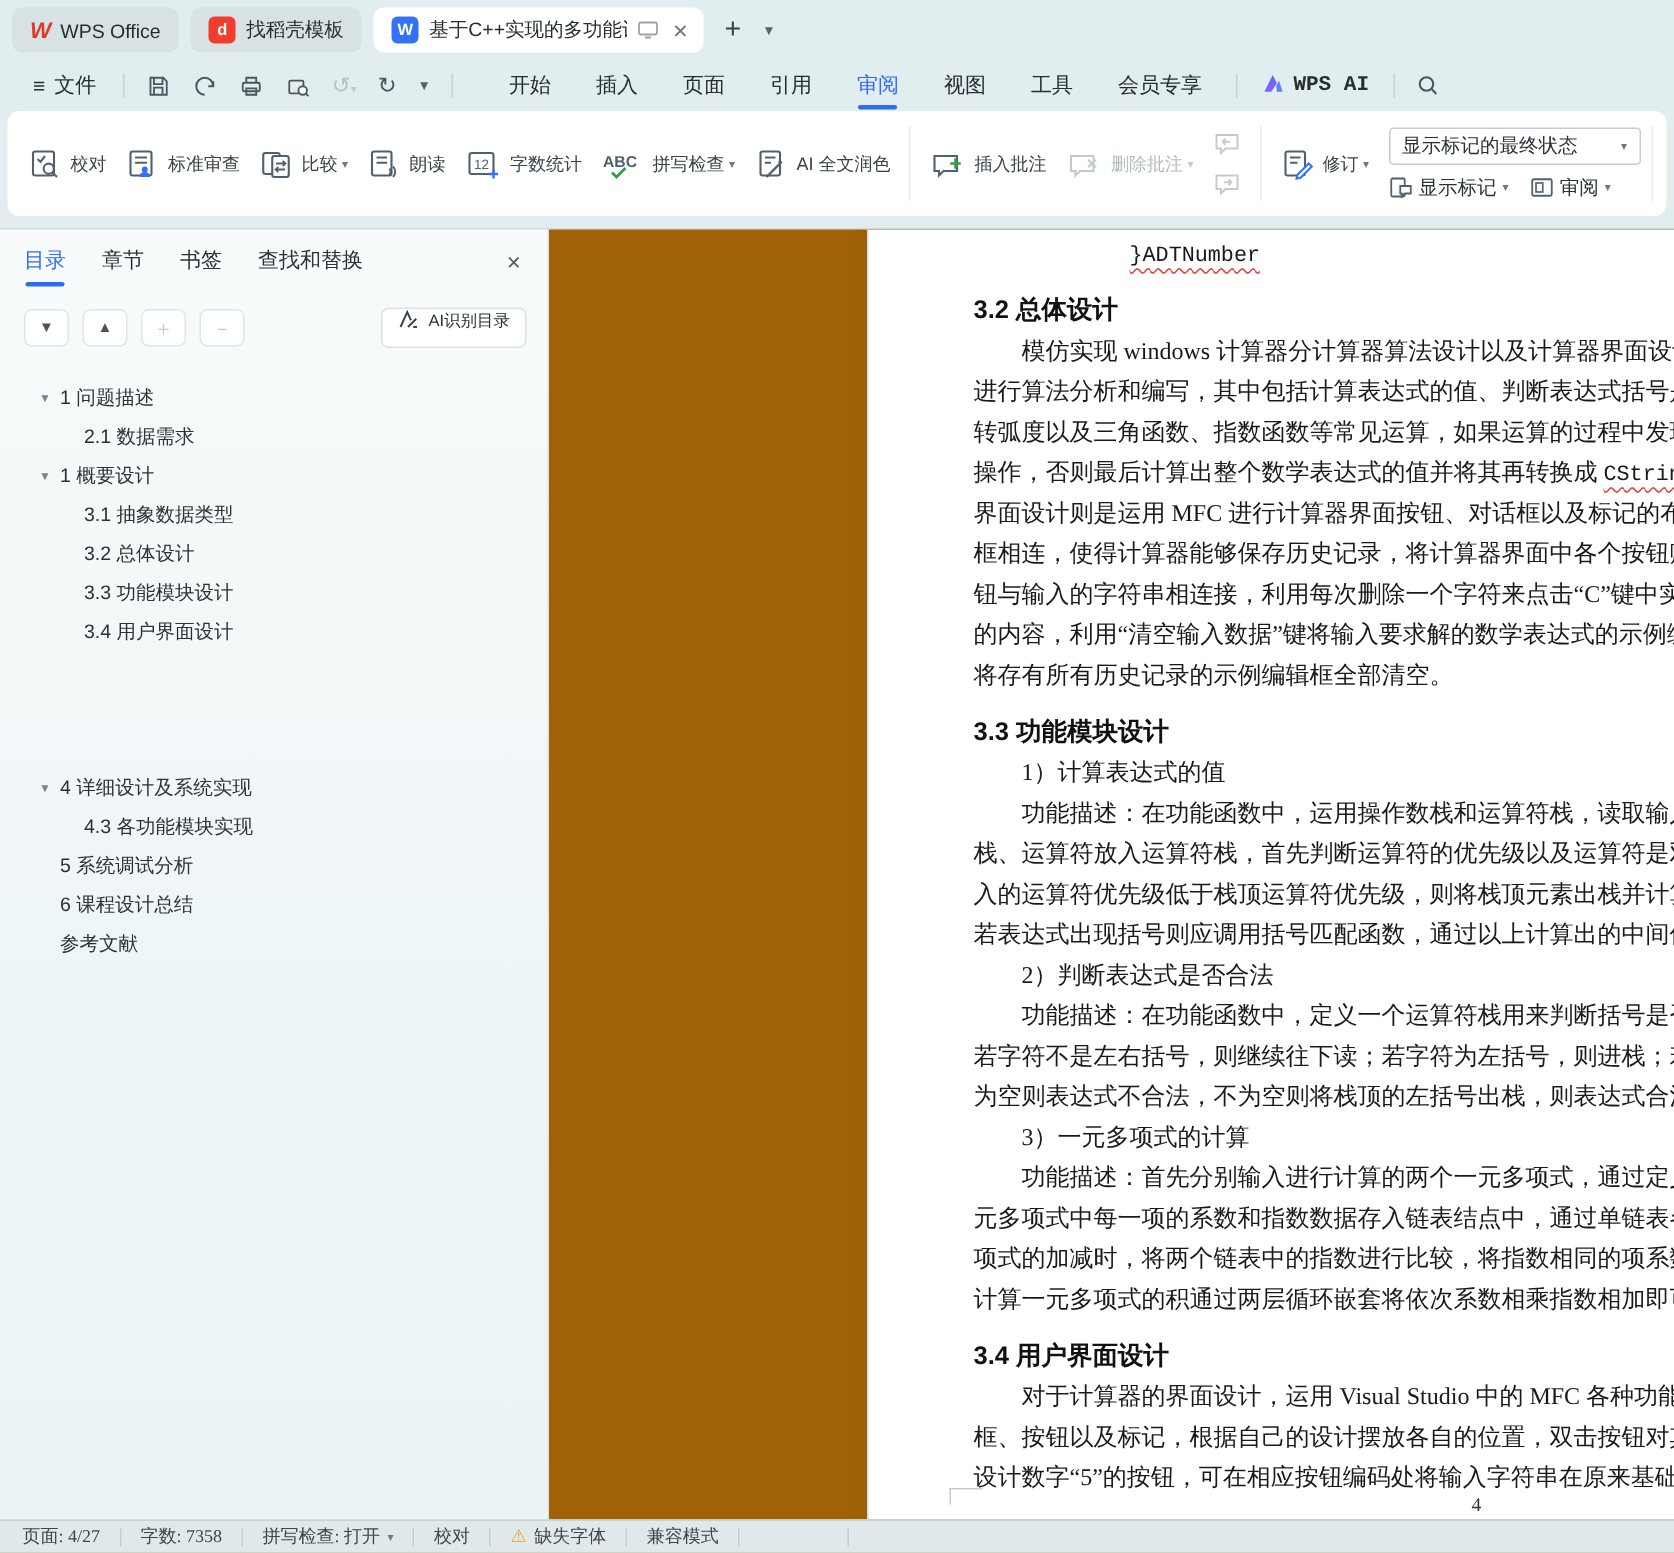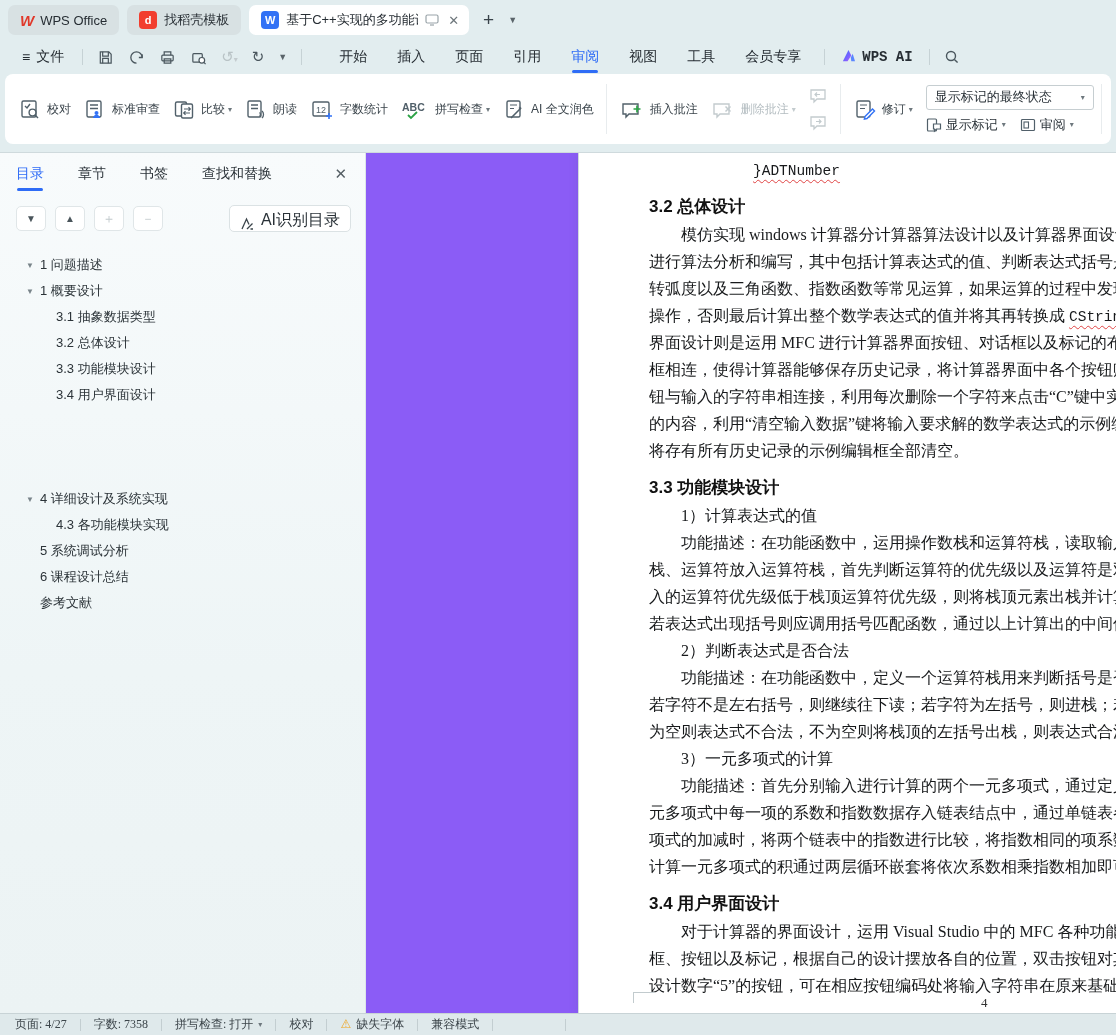--- a/index.html
+++ b/index.html
@@ -53,37 +53,37 @@
   .smallrow { display:flex; align-items:center; gap:14px; }
   .smallbtn { display:flex; align-items:center; gap:4px; font-size:13px; color:#2a3238; }
   .conv { display:flex; flex-direction:column; gap:5px; font-size:13px; color:#39434a; margin-left:8px; white-space:nowrap; }
   .conv .row { display:flex; align-items:center; gap:3px; }
 
   
   .content { position:absolute; top:152px; left:0; right:0; bottom:22px; border-top:1px solid #cfdadd; }
 
   
   .sidebar { position:absolute; left:0; top:0; bottom:0; width:366px; background:linear-gradient(180deg,#f8fbfc 0%,#eef5f6 60%,#ecf3f4 100%); border-right:1px solid #dde6e8; }
-  .side-tabs { display:flex; align-items:center; height:42px; padding:0 16px; gap:34px; font-size:14px; color:#2a3238; position:relative; }
+  .side-tabs { display:flex; align-items:center; height:42px; padding:0 16px; gap:24px; font-size:14px; color:#2a3238; position:relative;font-family:Liberation Mono, monospace; }
   .side-tab { position:relative; height:42px; display:flex; align-items:center; }
   .side-tab.active { color:#2f6cf6; }
   .side-tab.active::after { content:""; position:absolute; bottom:4px; left:50%; transform:translateX(-50%); width:26px; height:3px; border-radius:2px; background:#2f6cf6; }
   .side-close { position:absolute; right:18px; color:#545e64; font-size:15px; }
   .side-toolbar { display:flex; align-items:center; padding:10px 14px 8px 16px; gap:9px; }
   .sbtn { width:30px; height:25px; background:#fff; border:1px solid #e0e6e8; border-radius:5px; display:flex; align-items:center; justify-content:center; color:#4a555b; font-size:10px; }
   .sbtn.disabled { color:#c3cbce; font-size:13px; }
-  .ai-btn { margin-left:auto; height:27px; border:1px solid #dbe2e4; background:#fff; border-radius:5px; display:flex; align-items:flex-end; gap:6px; padding:0 10px; font-size:16px; color:#2a3238; }
+  .ai-btn { margin-left:auto; height:27px; border:1px solid #dbe2e4; background:#fff; border-radius:5px; display:flex; align-items:flex-start; gap:6px; padding:0 10px; font-size:11px; color:#2a3238; }
   .toc { padding:12px 8px 0 26px; font-size:13px; color:#2b3338; }
   .toc-row { height:26px; display:flex; align-items:center; }
   .toc-row .tg { width:14px; font-size:8px; color:#79848a; flex:none; }
   .toc-row.lv1 { margin-left:16px; }
   .toc-gap { height:78px; }
 
   
-  .viewport { position:absolute; left:366px; right:0; top:0; bottom:0; background:#8b5cf6; overflow:hidden; }
+  .viewport { position:absolute; left:366px; right:0; top:0; bottom:0; background:#a16207; overflow:hidden; }
   .page { position:absolute; left:212px; top:0; width:560px; height:100%; background:#ffffff; border-left:1px solid #d2dbdd; box-shadow:-2px 0 8px rgba(70,90,95,0.10); }
   .doc { padding:6px 0 0 70px; font-family:"Liberation Serif",serif; font-size:16px; color:#17191b; }
   .line { height:27px; line-height:27px; white-space:nowrap; }
   .line.indent { padding-left:32px; }
   .line.sub { padding-left:32px; }
   .h2 { font-family:"Liberation Sans",sans-serif; font-size:17px; font-weight:bold; height:24px; line-height:24px; margin:12px 0 2px; white-space:nowrap; color:#111; }
   .codeline { font-family:"Liberation Mono",monospace; font-size:14.5px; height:24px; line-height:24px; padding-left:104px; white-space:nowrap; }
   .wavy { text-decoration:underline; text-decoration-style:wavy; text-decoration-color:#e04545; text-decoration-thickness:1px; text-underline-offset:4px; }
   .mono { font-family:"Liberation Mono",monospace; font-size:14.5px; }
   .cornermark { position:absolute; left:54px; bottom:10px; width:22px; height:11px; border-top:1px solid #c2cbce; border-left:1px solid #c2cbce; }
@@ -487,20 +487,24 @@
               <path d="M2 12L6.5 2 9 7.5" fill="none" stroke="#3a444a" stroke-width="1.3"></path>
               <path d="M7 12l5.5-5.5M10.5 12H13" fill="none" stroke="#3a444a" stroke-width="1.3"></path>
             </svg>
           <span>AI识别目录</span>
         </span>
       </div>
       <div class="toc">
         <div class="toc-row lv0">
             <span class="tg">▼</span>
             <span>1  问题描述</span>
+          </div>
+        <div class="toc-row lv1">
+            <span class="tg"></span>
+            <span>2.1  数据需求</span>
           </div>
         <div class="toc-row lv0">
             <span class="tg">▼</span>
             <span>1  概要设计</span>
           </div>
         <div class="toc-row lv1">
             <span class="tg"></span>
             <span>3.1 抽象数据类型</span>
           </div>
         <div class="toc-row lv1">

